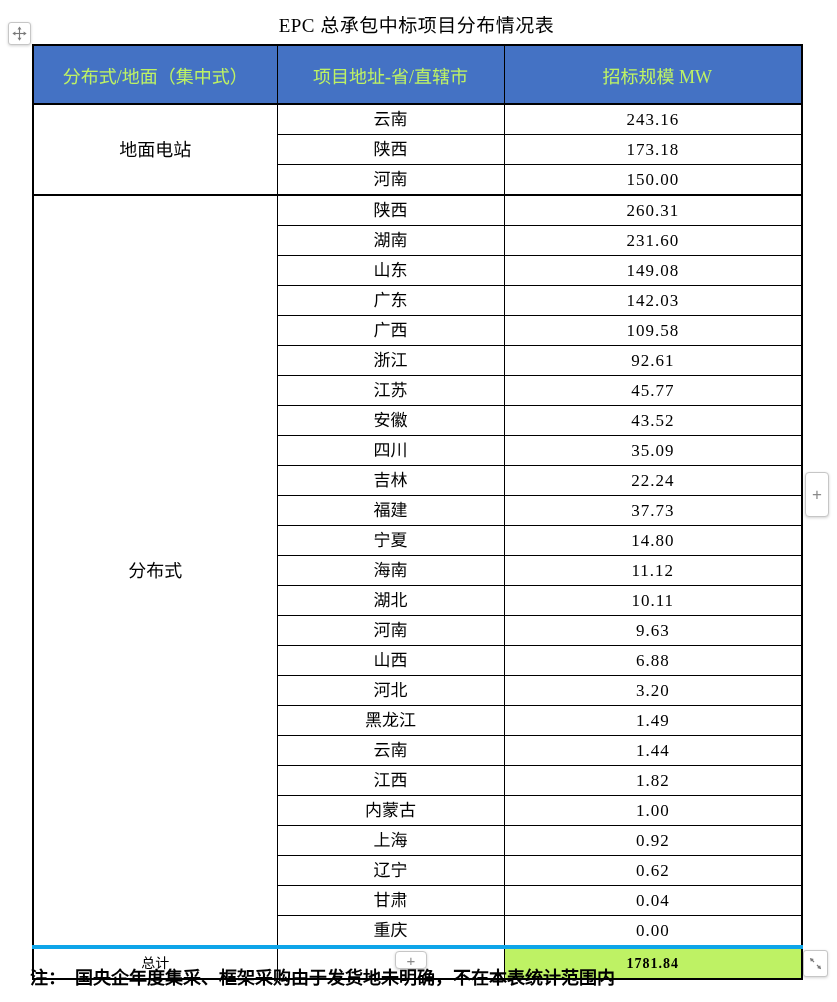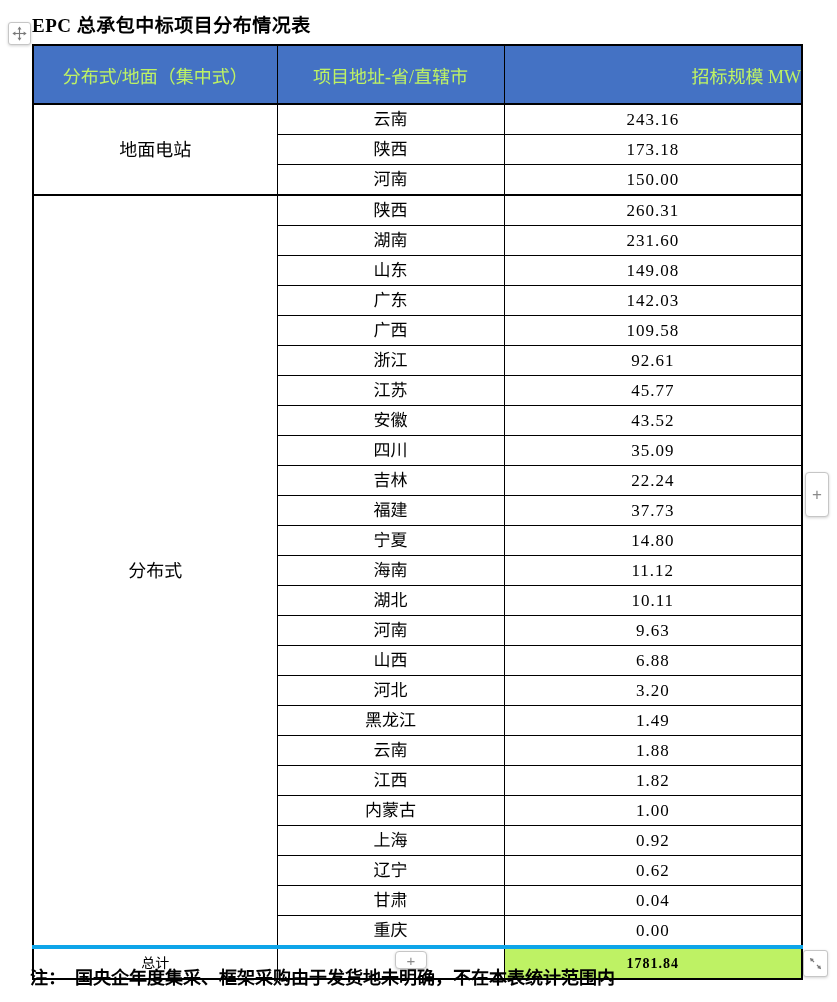--- a/index.html
+++ b/index.html
@@ -6,38 +6,38 @@
   .page{
     position:relative;
     width:837px;height:1002px;
     background:#ffffff;
     font-family:"Liberation Serif","DejaVu Serif",serif;
     color:#000;
     overflow:hidden;
   }
   .doc-title{
     position:absolute;left:32px;top:10px;width:769px;
-    font-size:19px;font-weight:bold;
+    text-align:center;font-size:19px;font-weight:normal;
     letter-spacing:0.5px;
   }
   table.epc{
     position:absolute;left:32px;top:44px;
     width:769px;
     border-collapse:collapse;
     table-layout:fixed;
     border:2px solid #000;
   }
   col.c1{width:244px;} col.c2{width:227px;} col.c3{width:298px;}
   thead th{
     background:#4472C4;color:#bef264;
     height:57px;font-weight:normal;font-size:18px;
     border:1px solid #000;border-bottom:2px solid #000;
     text-align:center;padding:0;
   }
-  thead th.h3{text-align:right;padding-left:9px;}
+  thead th.h3{text-align:center;padding-left:9px;}
   td{
     height:29px;border:1px solid #000;
     text-align:center;font-size:17px;padding:0;
     vertical-align:middle;line-height:1;
   }
   td.group-cell{font-size:18px;}
   tr.group-start td{border-top:2px solid #000;}
   tr.total-row td{border-top:4px solid #0ea5e9;font-size:14px;}
   td.total-value{background:#bef264;font-weight:bold;font-size:18px;letter-spacing:1px;}
   td.num{letter-spacing:1px;}
@@ -176,21 +176,21 @@
         <tr>
           <td>河北</td>
           <td class="num">3.20</td>
         </tr>
         <tr>
           <td>黑龙江</td>
           <td class="num">1.49</td>
         </tr>
         <tr>
           <td>云南</td>
-          <td class="num">1.88</td>
+          <td class="num">1.44</td>
         </tr>
         <tr>
           <td>江西</td>
           <td class="num">1.82</td>
         </tr>
         <tr>
           <td>内蒙古</td>
           <td class="num">1.00</td>
         </tr>
         <tr>

